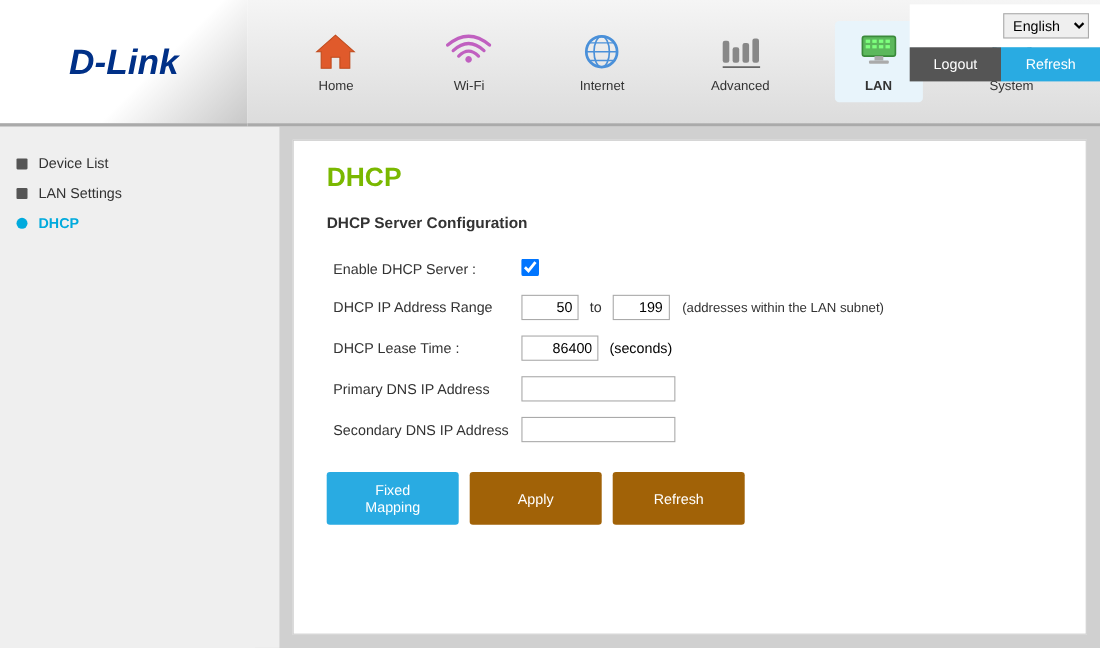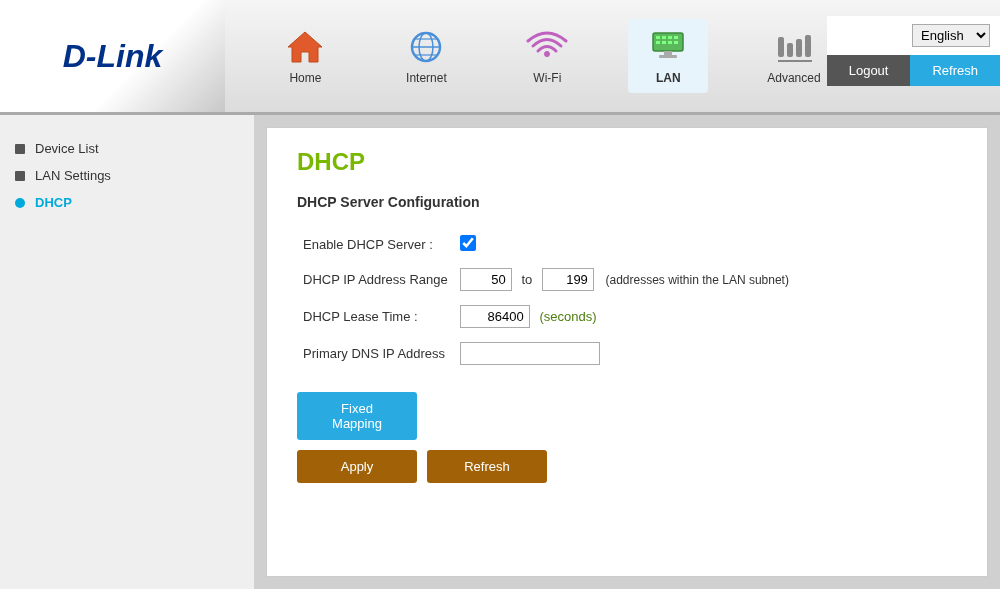--- a/index.html
+++ b/index.html
@@ -8,21 +8,21 @@
     
     .header { display: flex; align-items: stretch; background: #fff; height: 115px; position: relative; }
     .logo-area { width: 225px; background: linear-gradient(135deg, #fff 60%, #c8c8c8 100%); display: flex; align-items: center; justify-content: center; border-bottom: 3px solid #aaa; flex-shrink: 0; }
     .logo-text { font-size: 32px; font-weight: bold; color: #003087; font-style: italic; }
 
     .nav-area { flex: 1; background: linear-gradient(to bottom, #f5f5f5, #dcdcdc); display: flex; align-items: center; justify-content: space-around; border-bottom: 3px solid #aaa; padding: 0 20px; }
     .nav-item { display: flex; flex-direction: column; align-items: center; cursor: pointer; padding: 8px 18px; text-decoration: none; color: #333; }
     .nav-item span.label { font-size: 12px; margin-top: 4px; color: #333; }
     .nav-icon { width: 44px; height: 40px; display: flex; align-items: center; justify-content: center; }
 
-    .top-right { position: absolute; top: 16px; right: 0; display: flex; flex-direction: column; align-items: stretch; }
+    .top-right { position: absolute; top: 4px; right: 0; display: flex; flex-direction: column; align-items: stretch; }
     .lang-bar { display: flex; align-items: center; justify-content: flex-end; padding: 8px 10px; background: #fff; }
     .lang-select { padding: 2px 4px; font-size: 13px; border: 1px solid #aaa; }
     .top-buttons { display: flex; }
     .top-btn { padding: 8px 22px; font-size: 13px; color: #fff; cursor: pointer; border: none; }
     .top-btn.logout { background: #555; }
     .top-btn.refresh-top { background: #29abe2; }
 
     
     .main-layout { display: flex; height: calc(589px - 115px); background: #d0d0d0; }
 
@@ -42,24 +42,24 @@
     .form-table { border-collapse: collapse; }
     .form-table td { padding: 7px 6px; vertical-align: middle; font-size: 13px; color: #333; }
     .form-label { white-space: nowrap; padding-right: 20px; }
     input[type="text"], input[type="number"] { border: 1px solid #aaa; padding: 3px 5px; font-size: 13px; text-align: right; }
     input[type="checkbox"] { width: 16px; height: 16px; }
     .range-input { width: 52px; }
     .lease-input { width: 70px; }
     .dns-input { width: 140px; }
     .to-text { margin: 0 6px; }
     .note-text { margin-left: 8px; color: #333; font-size: 12px; }
-    .seconds-text { margin-left: 6px; color: #4d7c0f; }
-
-    
-    .button-row { margin-top: 20px; display: flex; gap: 10px; flex-direction: column; }
+    .seconds-text { margin-left: 6px; color: #000000; }
+
+    
+    .button-row { margin-top: 20px; display: flex; gap: 10px; flex-direction: row; }
     .fixed-mapping-btn { background: #29abe2; color: #fff; border: none; padding: 9px 22px; font-size: 13px; cursor: pointer; border-radius: 3px; width: 120px; }
     .action-buttons { display: flex; gap: 10px; }
     .action-btn { background: #a16207; color: #fff; border: none; padding: 9px 22px; font-size: 13px; cursor: pointer; border-radius: 3px; min-width: 120px; }
   </style>
 </head>
 <body>
 
 <div class="header">
   <div class="logo-area">
     <span class="logo-text">
@@ -67,43 +67,55 @@
     </span>
   </div>
   <div class="nav-area">
     <a class="nav-item" href="#">
       <div class="nav-icon">
         <svg width="38" height="36" viewBox="0 0 38 36">
             <polygon points="19,3 2,18 6,18 6,33 15,33 15,23 23,23 23,33 32,33 32,18 36,18" fill="#e05a2b" stroke="#c04a1b" stroke-width="1"></polygon>
           </svg>
       </div>
       <span class="label">Home</span>
+    </a>
+    <a class="nav-item" href="#">
+      <div class="nav-icon">
+        <svg width="42" height="36" viewBox="0 0 42 36">
+          <path d="M21,28 a3,3 0 1,1 0.01,0" fill="#c060c0"></path>
+          <path d="M12,22 Q21,13 30,22" fill="none" stroke="#c060c0" stroke-width="3" stroke-linecap="round"></path>
+          <path d="M7,17 Q21,4 35,17" fill="none" stroke="#c060c0" stroke-width="3" stroke-linecap="round"></path>
+          <path d="M2,12 Q21,-4 40,12" fill="none" stroke="#c060c0" stroke-width="3" stroke-linecap="round"></path>
+        </svg>
+      </div>
+      <span class="label">Wi-Fi</span>
     </a>
     <a class="nav-item" href="#">
       <div class="nav-icon">
         <svg width="38" height="36" viewBox="0 0 38 36">
             <circle cx="19" cy="18" r="14" fill="none" stroke="#4a90d9" stroke-width="2.5"></circle>
             <ellipse cx="19" cy="18" rx="7" ry="14" fill="none" stroke="#4a90d9" stroke-width="1.5"></ellipse>
             <line x1="5" y1="18" x2="33" y2="18" stroke="#4a90d9" stroke-width="1.5"></line>
             <line x1="7" y1="10" x2="31" y2="10" stroke="#4a90d9" stroke-width="1.2"></line>
             <line x1="7" y1="26" x2="31" y2="26" stroke="#4a90d9" stroke-width="1.2"></line>
           </svg>
       </div>
       <span class="label">Internet</span>
     </a>
     <a class="nav-item" href="#">
       <div class="nav-icon">
         <svg width="42" height="36" viewBox="0 0 42 36">
-          <path d="M21,28 a3,3 0 1,1 0.01,0" fill="#c060c0"></path>
-          <path d="M12,22 Q21,13 30,22" fill="none" stroke="#c060c0" stroke-width="3" stroke-linecap="round"></path>
-          <path d="M7,17 Q21,4 35,17" fill="none" stroke="#c060c0" stroke-width="3" stroke-linecap="round"></path>
-          <path d="M2,12 Q21,-4 40,12" fill="none" stroke="#c060c0" stroke-width="3" stroke-linecap="round"></path>
-        </svg>
-      </div>
-      <span class="label">Wi-Fi</span>
+          <rect x="5" y="8" width="6" height="20" rx="2" fill="#888"></rect>
+          <rect x="14" y="14" width="6" height="14" rx="2" fill="#888"></rect>
+          <rect x="23" y="10" width="6" height="18" rx="2" fill="#888"></rect>
+          <rect x="32" y="6" width="6" height="22" rx="2" fill="#888"></rect>
+          <line x1="5" y1="32" x2="39" y2="32" stroke="#666" stroke-width="1.5"></line>
+        </svg>
+      </div>
+      <span class="label">Advanced</span>
     </a>
     <a class="nav-item" style="background:#e8f4fb; border-radius:4px;" href="#">
       <div class="nav-icon">
         <svg width="42" height="36" viewBox="0 0 42 36">
           <rect x="6" y="4" width="30" height="18" rx="2" ry="2" fill="#5cb85c" stroke="#3a8a3a" stroke-width="1.5"></rect>
           <rect x="9" y="7" width="4" height="3" fill="#7eff7e"></rect>
           <rect x="15" y="7" width="4" height="3" fill="#7eff7e"></rect>
           <rect x="21" y="7" width="4" height="3" fill="#7eff7e"></rect>
           <rect x="27" y="7" width="4" height="3" fill="#7eff7e"></rect>
           <rect x="9" y="12" width="4" height="3" fill="#7eff7e"></rect>
@@ -112,32 +124,20 @@
           <rect x="27" y="12" width="4" height="3" fill="#7eff7e"></rect>
           <rect x="17" y="22" width="8" height="4" fill="#aaa"></rect>
           <rect x="12" y="26" width="18" height="3" rx="1" fill="#aaa"></rect>
         </svg>
       </div>
       <span class="label" style="font-weight:bold;">LAN</span>
     </a>
     <a class="nav-item" href="#">
       <div class="nav-icon">
         <svg width="42" height="36" viewBox="0 0 42 36">
-          <rect x="5" y="8" width="6" height="20" rx="2" fill="#888"></rect>
-          <rect x="14" y="14" width="6" height="14" rx="2" fill="#888"></rect>
-          <rect x="23" y="10" width="6" height="18" rx="2" fill="#888"></rect>
-          <rect x="32" y="6" width="6" height="22" rx="2" fill="#888"></rect>
-          <line x1="5" y1="32" x2="39" y2="32" stroke="#666" stroke-width="1.5"></line>
-        </svg>
-      </div>
-      <span class="label">Advanced</span>
-    </a>
-    <a class="nav-item" href="#">
-      <div class="nav-icon">
-        <svg width="42" height="36" viewBox="0 0 42 36">
           <rect x="4" y="4" width="34" height="22" rx="2" fill="#6ab" stroke="#48a" stroke-width="1.5"></rect>
           <rect x="7" y="7" width="28" height="16" fill="#9de"></rect>
           <rect x="14" y="26" width="14" height="4" fill="#999"></rect>
           <rect x="10" y="30" width="22" height="2" rx="1" fill="#aaa"></rect>
         </svg>
       </div>
       <span class="label">System</span>
     </a>
   </div>
   <div class="top-right">
@@ -201,20 +201,26 @@
           <input type="text" class="lease-input" value="86400" style="">
           <span class="seconds-text">(seconds)</span>
         </td>
       </tr>
       <tr>
         <td class="form-label">Primary DNS IP Address</td>
         <td>
           <input type="text" class="dns-input" value="" style="">
         </td>
       </tr>
+      <tr>
+        <td class="form-label">Secondary DNS IP Address</td>
+        <td>
+          <input type="text" class="dns-input" value="" style="">
+        </td>
+      </tr>
     </tbody>
       </table>
 
     <div class="button-row">
       <div>
         <button class="fixed-mapping-btn">Fixed Mapping</button>
       </div>
       <div class="action-buttons">
         <button class="action-btn">Apply</button>
         <button class="action-btn">Refresh</button>

